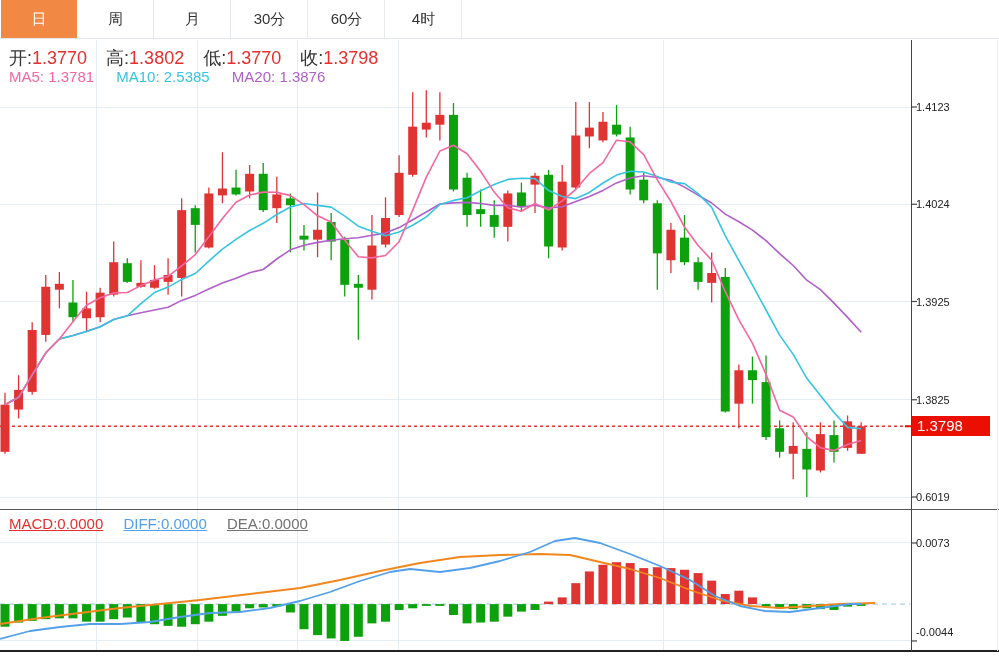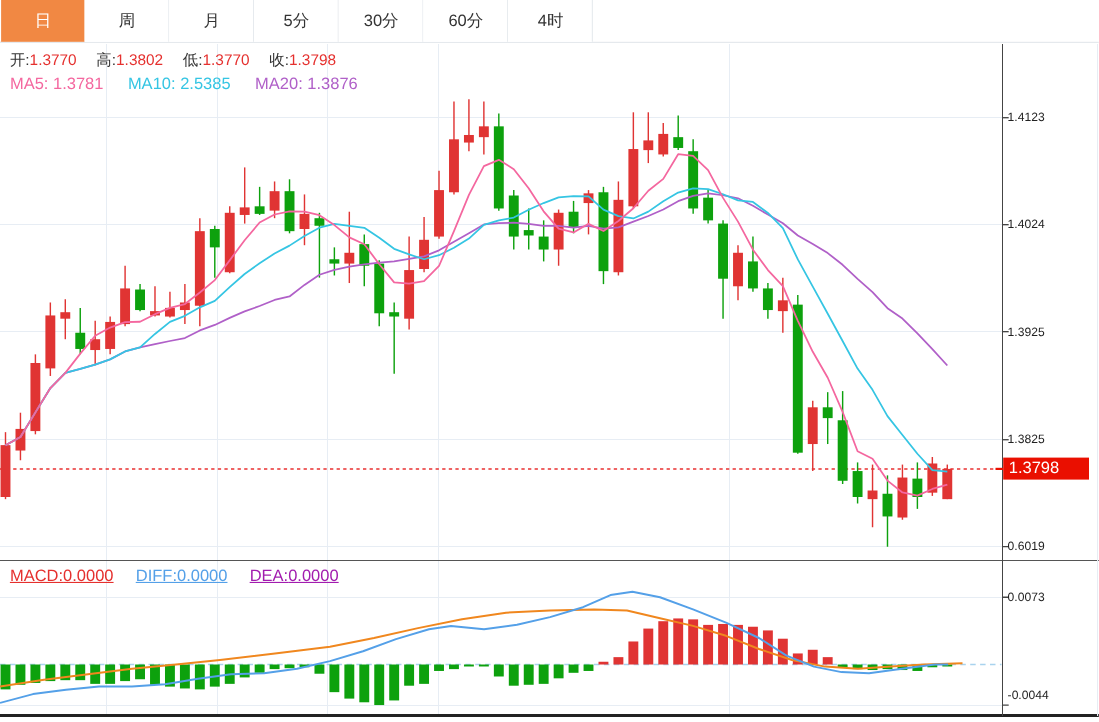--- a/index.html
+++ b/index.html
@@ -7,21 +7,21 @@
   .app{position:relative;width:999px;height:656px;background:#fff;overflow:hidden;}
   svg.chart{position:absolute;left:0;top:0;}
   
   .tabbar{position:absolute;left:0;top:0;width:999px;height:39px;background:#fff;
           border-bottom:1px solid #e3e7ec;display:flex;box-sizing:border-box;}
   .tab{width:77px;height:38px;display:flex;align-items:center;justify-content:center;
        font-size:15px;color:#333;background:#fff;border-right:1px solid #e6eaee;
        border-left:1px solid #fff;cursor:pointer;box-sizing:border-box;}
   .tab.active{background:#f18843;color:#fff;border-right:none;}
   
-  .quote-row{position:absolute;left:9px;top:46px;font-size:14px;white-space:nowrap;}
+  .quote-row{position:absolute;left:9px;top:46px;font-size:18px;white-space:nowrap;}
   .quote-row .lab{color:#333;}
   .quote-row .val{color:#e5302e;margin-right:14px;}
   .ma-row{position:absolute;left:9px;top:68px;font-size:15px;white-space:nowrap;}
   .ma-row .seg{margin-right:18px;}
   .macd-row{position:absolute;left:9px;top:515px;font-size:15px;white-space:nowrap;}
   .macd-row .seg{margin-right:16px;text-decoration:underline;}
   
   .ylab{position:absolute;left:916px;transform:translateY(-50%);font-size:11px;color:#222;}
   .price-tag{position:absolute;left:912px;top:426px;transform:translateY(-50%);
              background:#ea0f00;color:#fff;font-size:15px;line-height:20px;
@@ -259,21 +259,20 @@
       <line x1="911.5" y1="497" x2="917" y2="497" stroke="#444444" stroke-width="1.2"></line>
       <line x1="911.5" y1="542.9547008547008" x2="917" y2="542.9547008547008" stroke="#444444" stroke-width="1.2"></line>
       <line x1="911.5" y1="640.9547008547008" x2="917" y2="640.9547008547008" stroke="#444444" stroke-width="1.2"></line>
       <line x1="905" y1="426.26952141058075" x2="912" y2="426.26952141058075" stroke="#ea0f00" stroke-width="2"></line>
     </svg>
 
   <div class="tabbar">
     <div class="tab active">日</div>
     <div class="tab">周</div>
     <div class="tab">月</div>
-    <div class="tab">5分</div>
     <div class="tab">30分</div>
     <div class="tab">60分</div>
     <div class="tab">4时</div>
   </div>
 
   <div class="quote-row">
     <span class="lab">开:</span><span class="val">1.3770</span>
     <span class="lab">高:</span><span class="val">1.3802</span>
     <span class="lab">低:</span><span class="val">1.3770</span>
     <span class="lab">收:</span><span class="val">1.3798</span>
@@ -281,21 +280,21 @@
 
   <div class="ma-row">
     <span class="seg" style="color:#f4679f"><span>MA5:</span> <span>1.3781</span></span>
     <span class="seg" style="color:#35c5e3"><span>MA10:</span> <span>2.5385</span></span>
     <span class="seg" style="color:#b060c8"><span>MA20:</span> <span>1.3876</span></span>
   </div>
 
   <div class="macd-row">
     <span class="seg" style="color:#e5302e"><span>MACD:</span><span>0.0000</span></span>
     <span class="seg" style="color:#54a0e8"><span>DIFF:</span><span>0.0000</span></span>
-    <span class="seg" style="color:#a21caf"><span>DEA:</span><span>0.0000</span></span>
+    <span class="seg" style="color:#737373"><span>DEA:</span><span>0.0000</span></span>
   </div>
 
   <div class="ylab" style="top:107px">1.4123</div>
   <div class="ylab" style="top:204px">1.4024</div>
   <div class="ylab" style="top:302px">1.3925</div>
   <div class="ylab" style="top:400px">1.3825</div>
   <div class="ylab" style="top:497px">0.6019</div>
 
   <div class="price-tag">1.3798</div>
 

